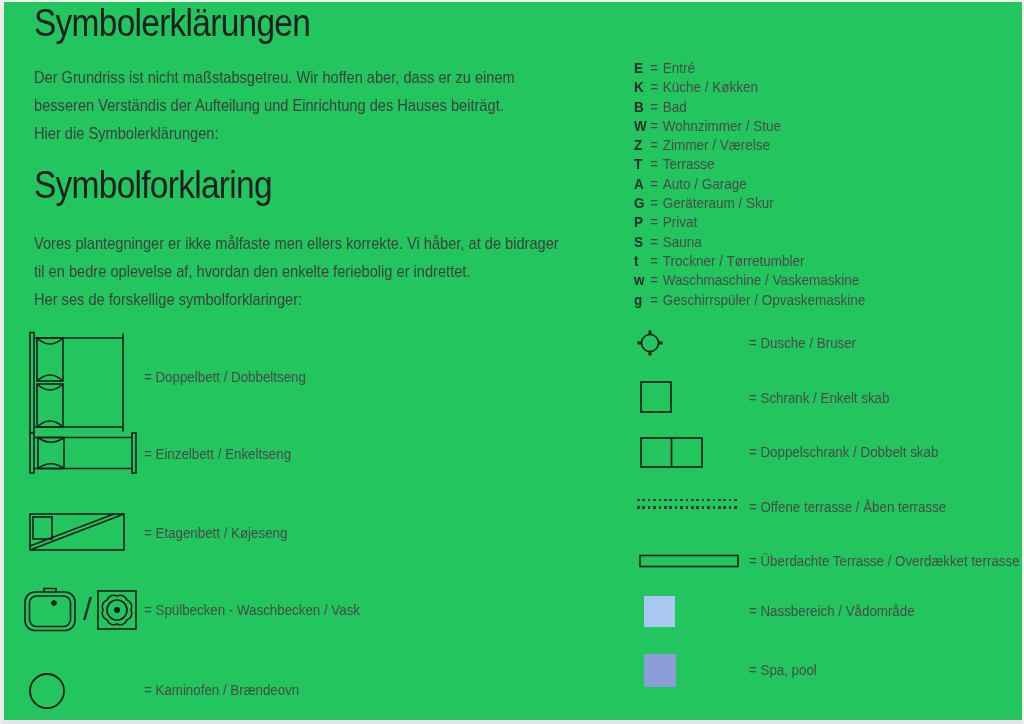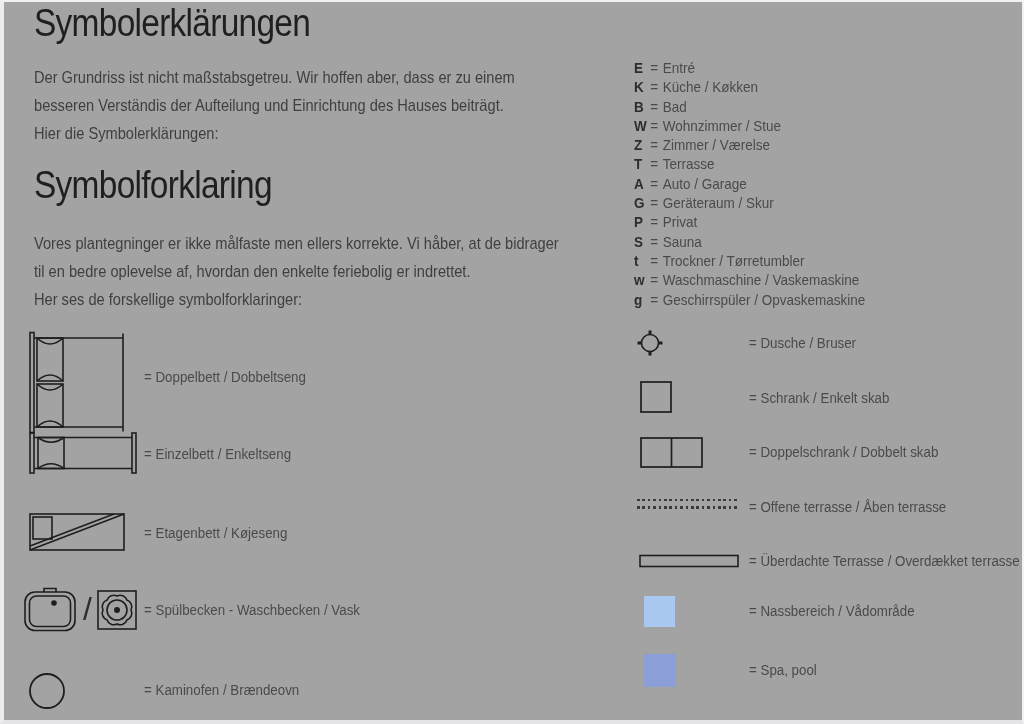--- a/index.html
+++ b/index.html
@@ -1,17 +1,17 @@
 <!DOCTYPE html>
 <html><head>
 <meta charset="utf-8">
 <style>
   html,body { margin:0; padding:0; background:#fff; }
   .page {
-    position:relative; width:1024px; height:724px; background:#a3a3a3;
+    position:relative; width:1024px; height:724px; background:#22c55e;
     font-family:"Liberation Sans", sans-serif; overflow:hidden; box-sizing:border-box;
     border-top:2px solid #f1f1f1; border-left:4px solid #ededed;
     border-right:2px solid #f3f3f3; border-bottom:4px solid #e4e4e8;
   }
   .h-title {
     position:absolute; left:30px; font-size:38px; font-weight:400; color:#1f1f1f;
     letter-spacing:-0.8px; transform:scaleX(0.88); transform-origin:0 0; white-space:nowrap;
   }
   .para {
     position:absolute; left:30px; font-size:17px; color:#3f3f3f; line-height:28px;

